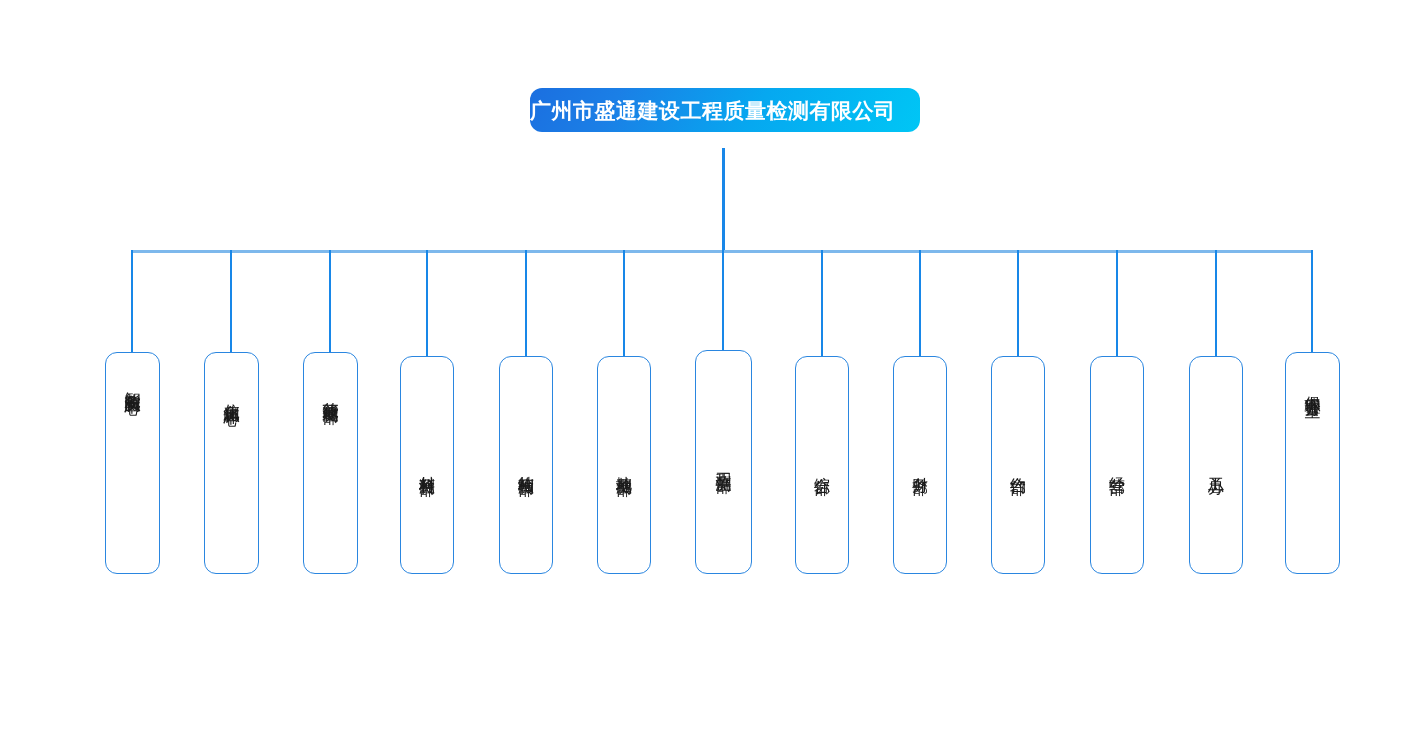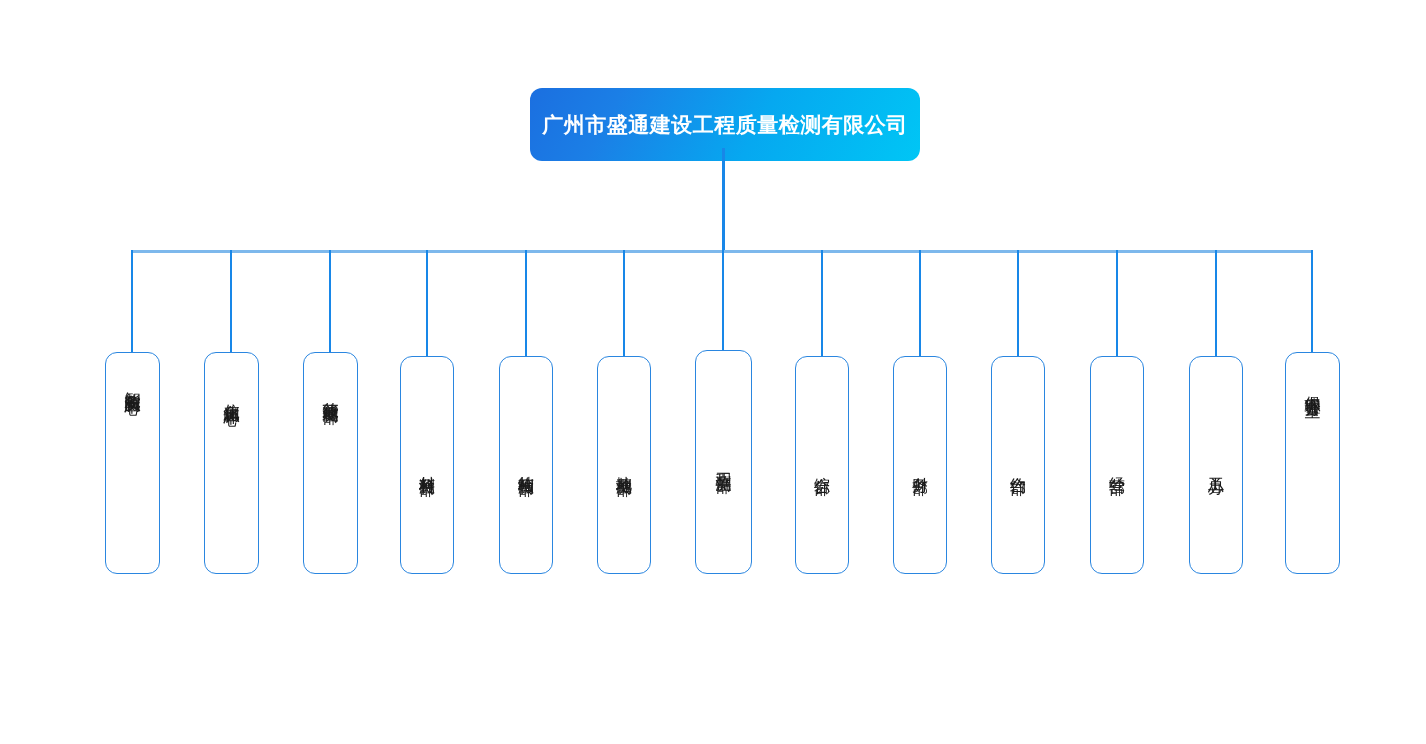--- a/index.html
+++ b/index.html
@@ -22,27 +22,26 @@
     width: 1426px;
     height: 744px;
   }
 
   
   .root-node {
     position: absolute;
     left: 530px;
     top: 88px;
     width: 390px;
-    height: 73px;
+    height: 44px;
     border-radius: 12px;
     background: linear-gradient(118deg, #1b6fe0 0%, #1b7fe6 22%, #06a8f0 58%, #00c6f5 100%);
     box-sizing: border-box;
     display: flex;
     align-items: center;
-    justify-content: center;
   }
   .root-node .root-label {
     color: #ffffff;
     font-size: 21px;
     font-weight: bold;
     letter-spacing: 0.5px;
     white-space: nowrap;
     line-height: 1;
   }
 

